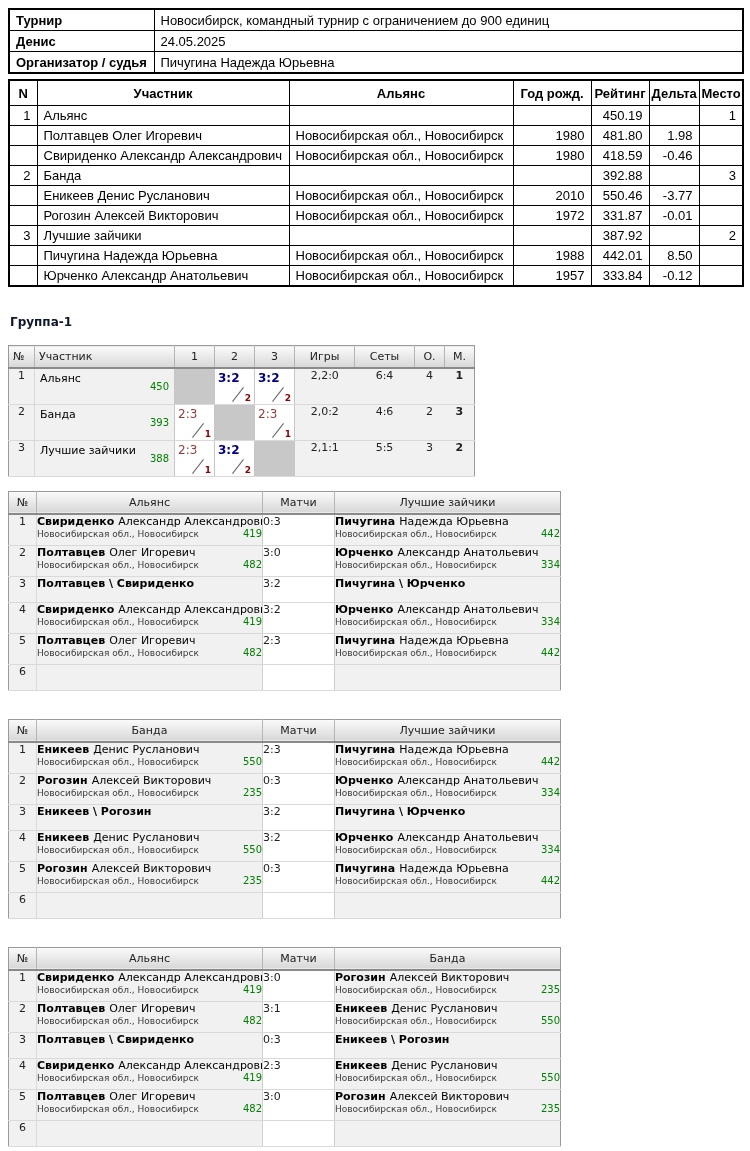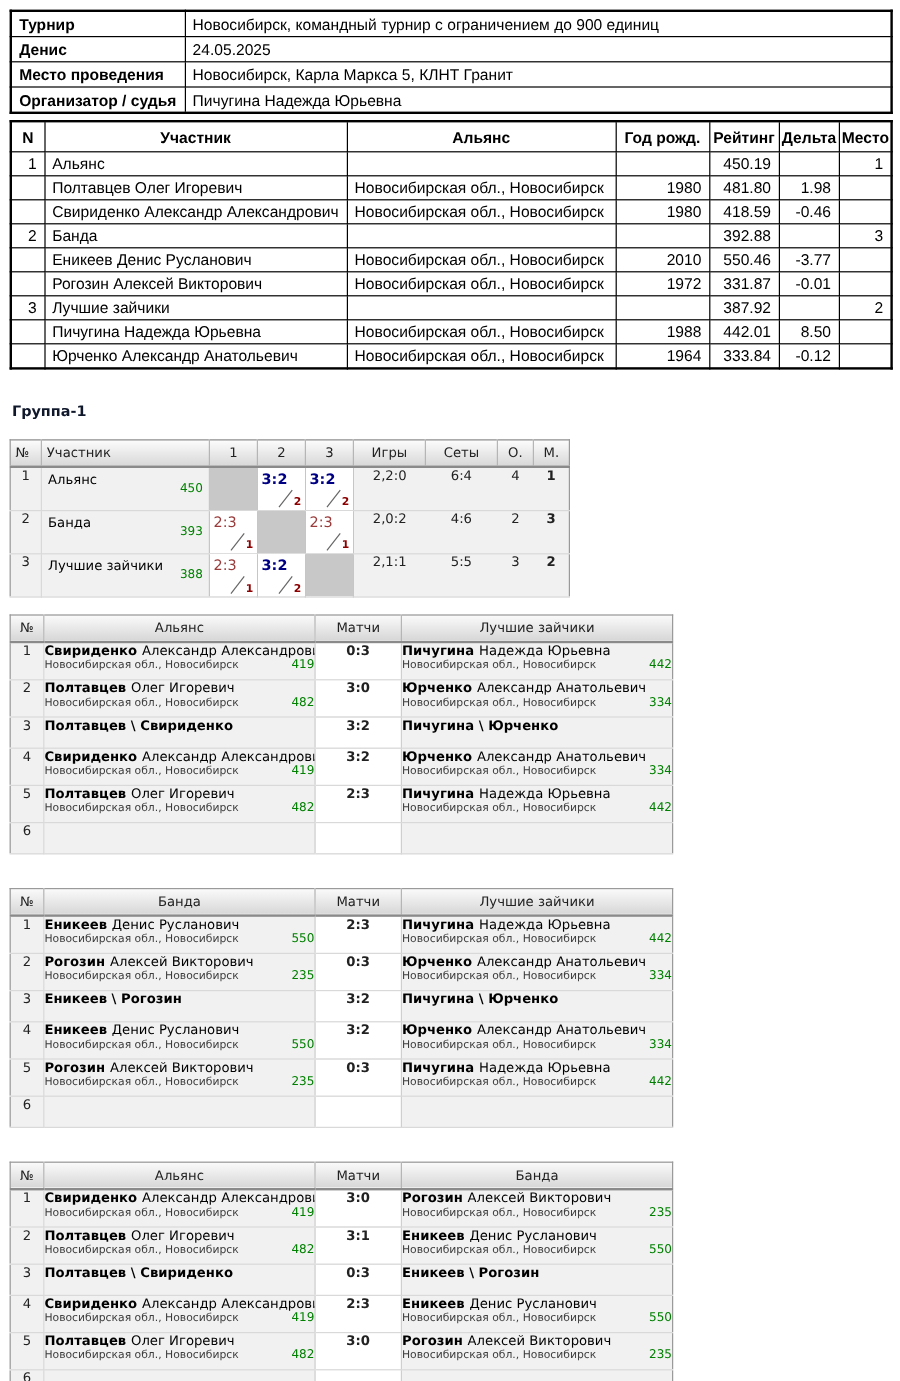--- a/index.html
+++ b/index.html
@@ -54,44 +54,40 @@
   tr.short td{height:25px;}
   .m-n{text-align:center;color:#333;padding-top:5px;border-right:1px solid #d9d9d9;}
   td.pl{padding:2px 5px 1px 5px;}
   .pname{white-space:nowrap;overflow:hidden;line-height:13px;color:#000;}
   .plast{font-weight:bold;}
   .prest{margin-left:4px;}
   .psub{display:flex;justify-content:space-between;font-size:9px;line-height:12px;}
   .pregion{color:#3c3c3c;white-space:nowrap;overflow:hidden;}
   .prating{color:#008000;font-size:10px;margin-left:6px;}
   td.msc{background:#fff;border-left:1px solid #cfcfcf;border-right:1px solid #cfcfcf;
-      text-align:center;vertical-align:middle;font-size:12px;font-weight:bold;color:#000082;}
+      vertical-align:middle;font-size:12px;font-weight:normal;color:#000082;}
 </style>
 </head>
 <body>
 
 <div class="page">
 
   <table class="btable info">
     <colgroup>
         <col style="width:145px">
         <col style="width:589px">
       </colgroup>
     <tbody id="info-body">
         <tr>
        <td class="i-label">Турнир</td>
        <td class="i-value">Новосибирск, командный турнир с ограничением до 900 единиц</td>
      </tr>
         <tr>
        <td class="i-label">Денис</td>
        <td class="i-value">24.05.2025</td>
-     </tr>
-        <tr>
-       <td class="i-label">Место проведения</td>
-       <td class="i-value">Новосибирск, Карла Маркса 5, КЛНТ Гранит</td>
      </tr>
         <tr>
        <td class="i-label">Организатор / судья</td>
        <td class="i-value">Пичугина Надежда Юрьевна</td>
      </tr>
       </tbody>
   </table>
 
   <table class="btable parts">
     <colgroup>
@@ -184,21 +180,21 @@
        <td>Новосибирская обл., Новосибирск</td>
        <td class="ta-r">1988</td>
        <td class="ta-r">442.01</td>
        <td class="ta-r">8.50</td>
        <td class="ta-r-sm"></td>
      </tr>
         <tr>
        <td class="ta-r-sm"></td>
        <td>Юрченко Александр Анатольевич</td>
        <td>Новосибирская обл., Новосибирск</td>
-       <td class="ta-r">1964</td>
+       <td class="ta-r">1957</td>
        <td class="ta-r">333.84</td>
        <td class="ta-r">-0.12</td>
        <td class="ta-r-sm"></td>
      </tr>
       </tbody>
   </table>
 
   <div class="gtitle">Группа-1</div>
 
   <table class="lt gt">

